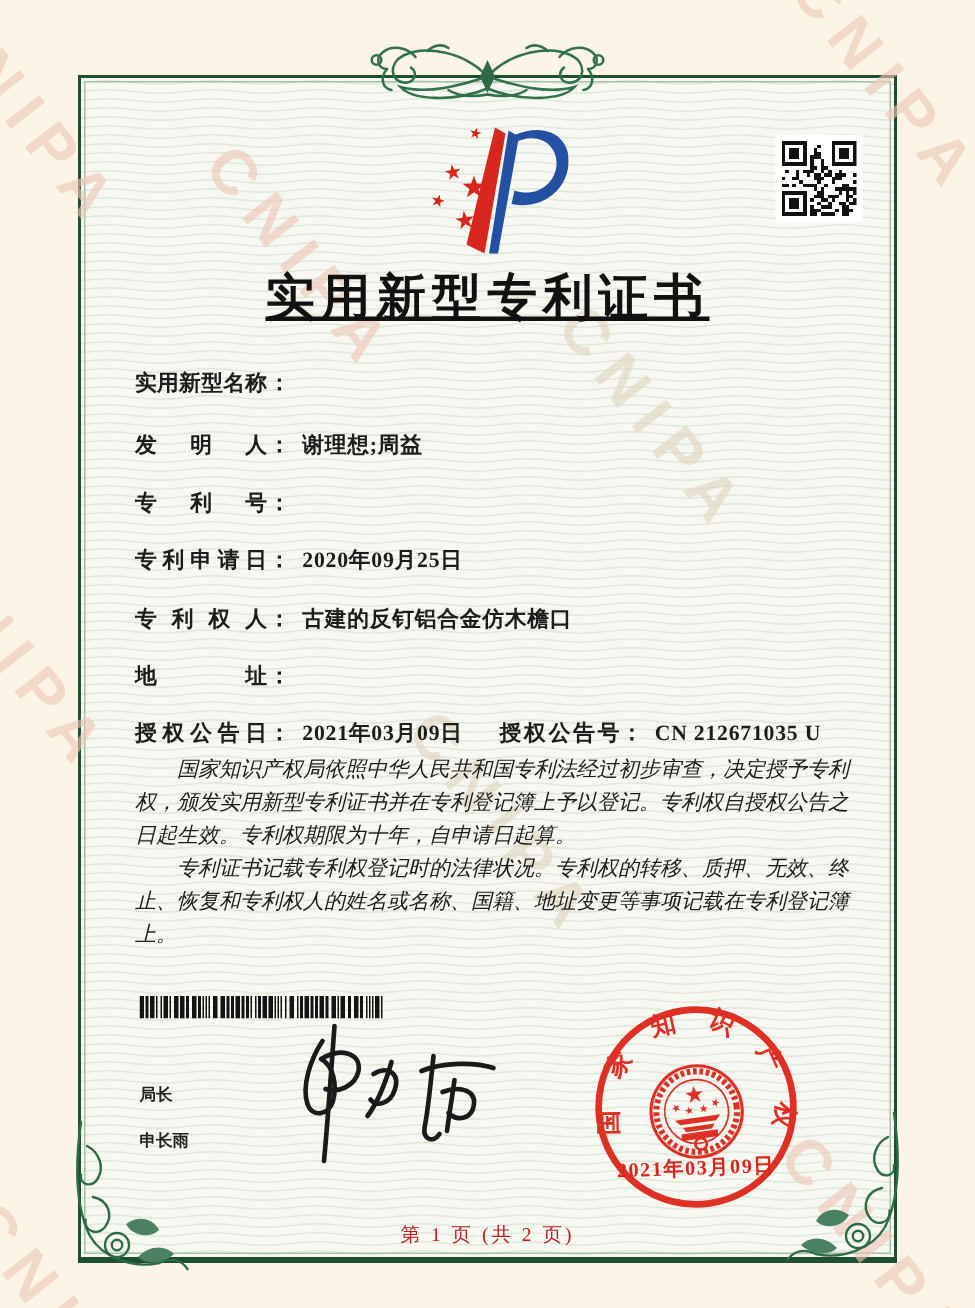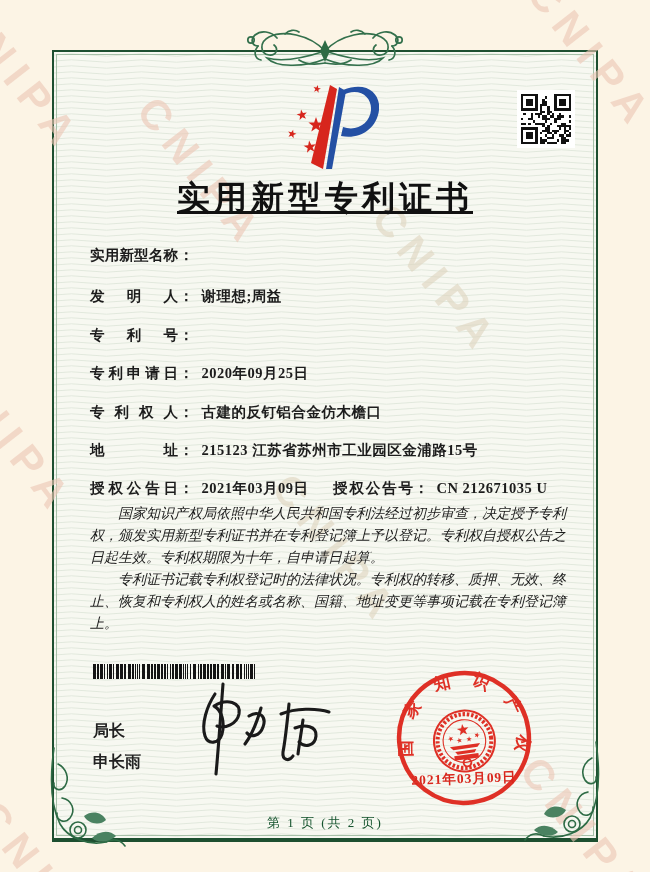--- a/index.html
+++ b/index.html
@@ -45,30 +45,30 @@
   .f-colon{margin:0 8px 0 1px;}
   .f-value{letter-spacing:.5px;}
   .g2{position:absolute;left:243px;display:flex;align-items:baseline;}
   .body-text{
     position:absolute;left:90px;top:503px;width:476px;
     font-size:14px;line-height:22px;color:#1b1b1b;font-style:italic;
   }
   .body-text p{margin:0;text-indent:2em;}
   .barcode{position:absolute;left:93px;top:664px;width:166px;height:15px;}
   .signer{position:absolute;left:93px;top:715px;font-family:"Liberation Sans","DejaVu Sans",sans-serif;
-    font-weight:bold;font-size:16px;color:#222;line-height:31px;}
+    font-weight:bold;font-size:11px;color:#222;line-height:31px;}
   .signature{position:absolute;left:185px;top:680px;width:160px;height:100px;}
   .seal{position:absolute;left:392px;top:666px;width:144px;height:144px;mix-blend-mode:multiply;opacity:.94;}
   .seal-date{
     position:absolute;left:396px;top:770px;width:136px;text-align:center;
     color:#d9261c;font-weight:bold;font-size:13.5px;letter-spacing:1px;
     transform:rotate(-2deg);
   }
   .footer{position:absolute;left:52px;top:814px;width:546px;text-align:center;
-    font-size:13px;letter-spacing:2px;color:#14532d;}
+    font-size:13px;letter-spacing:2px;color:#b91c1c;}
 </style>
 </head>
 <body>
 
 <div class="page">
 
   <div class="paper">
     <svg class="guilloche" xmlns="http://www.w3.org/2000/svg" preserveAspectRatio="none">
       <defs>
         <pattern id="gw" width="70" height="6" patternUnits="userSpaceOnUse">
@@ -294,21 +294,20 @@
         <span class="f-value">2020年09月25日</span>
     </div>
     <div class="field-row" style="top:403px">
       <span class="f-label">专利权人</span>
         <span class="f-colon">：</span>
         <span class="f-value">古建的反钉铝合金仿木檐口</span>
     </div>
     <div class="field-row" style="top:441px">
       <span class="f-label">地址</span>
         <span class="f-colon">：</span>
-        <span class="f-value">215123 江苏省苏州市工业园区金浦路15号</span>
     </div>
     <div class="field-row" style="top:479px">
       <span class="f-label">授权公告日</span>
         <span class="f-colon">：</span>
         <span class="f-value">2021年03月09日</span>
       <span class="g2">
         <span class="f-label2">授权公告号</span>
           <span class="f-colon">：</span>
           <span class="f-value">CN 212671035 U</span>
       </span>

